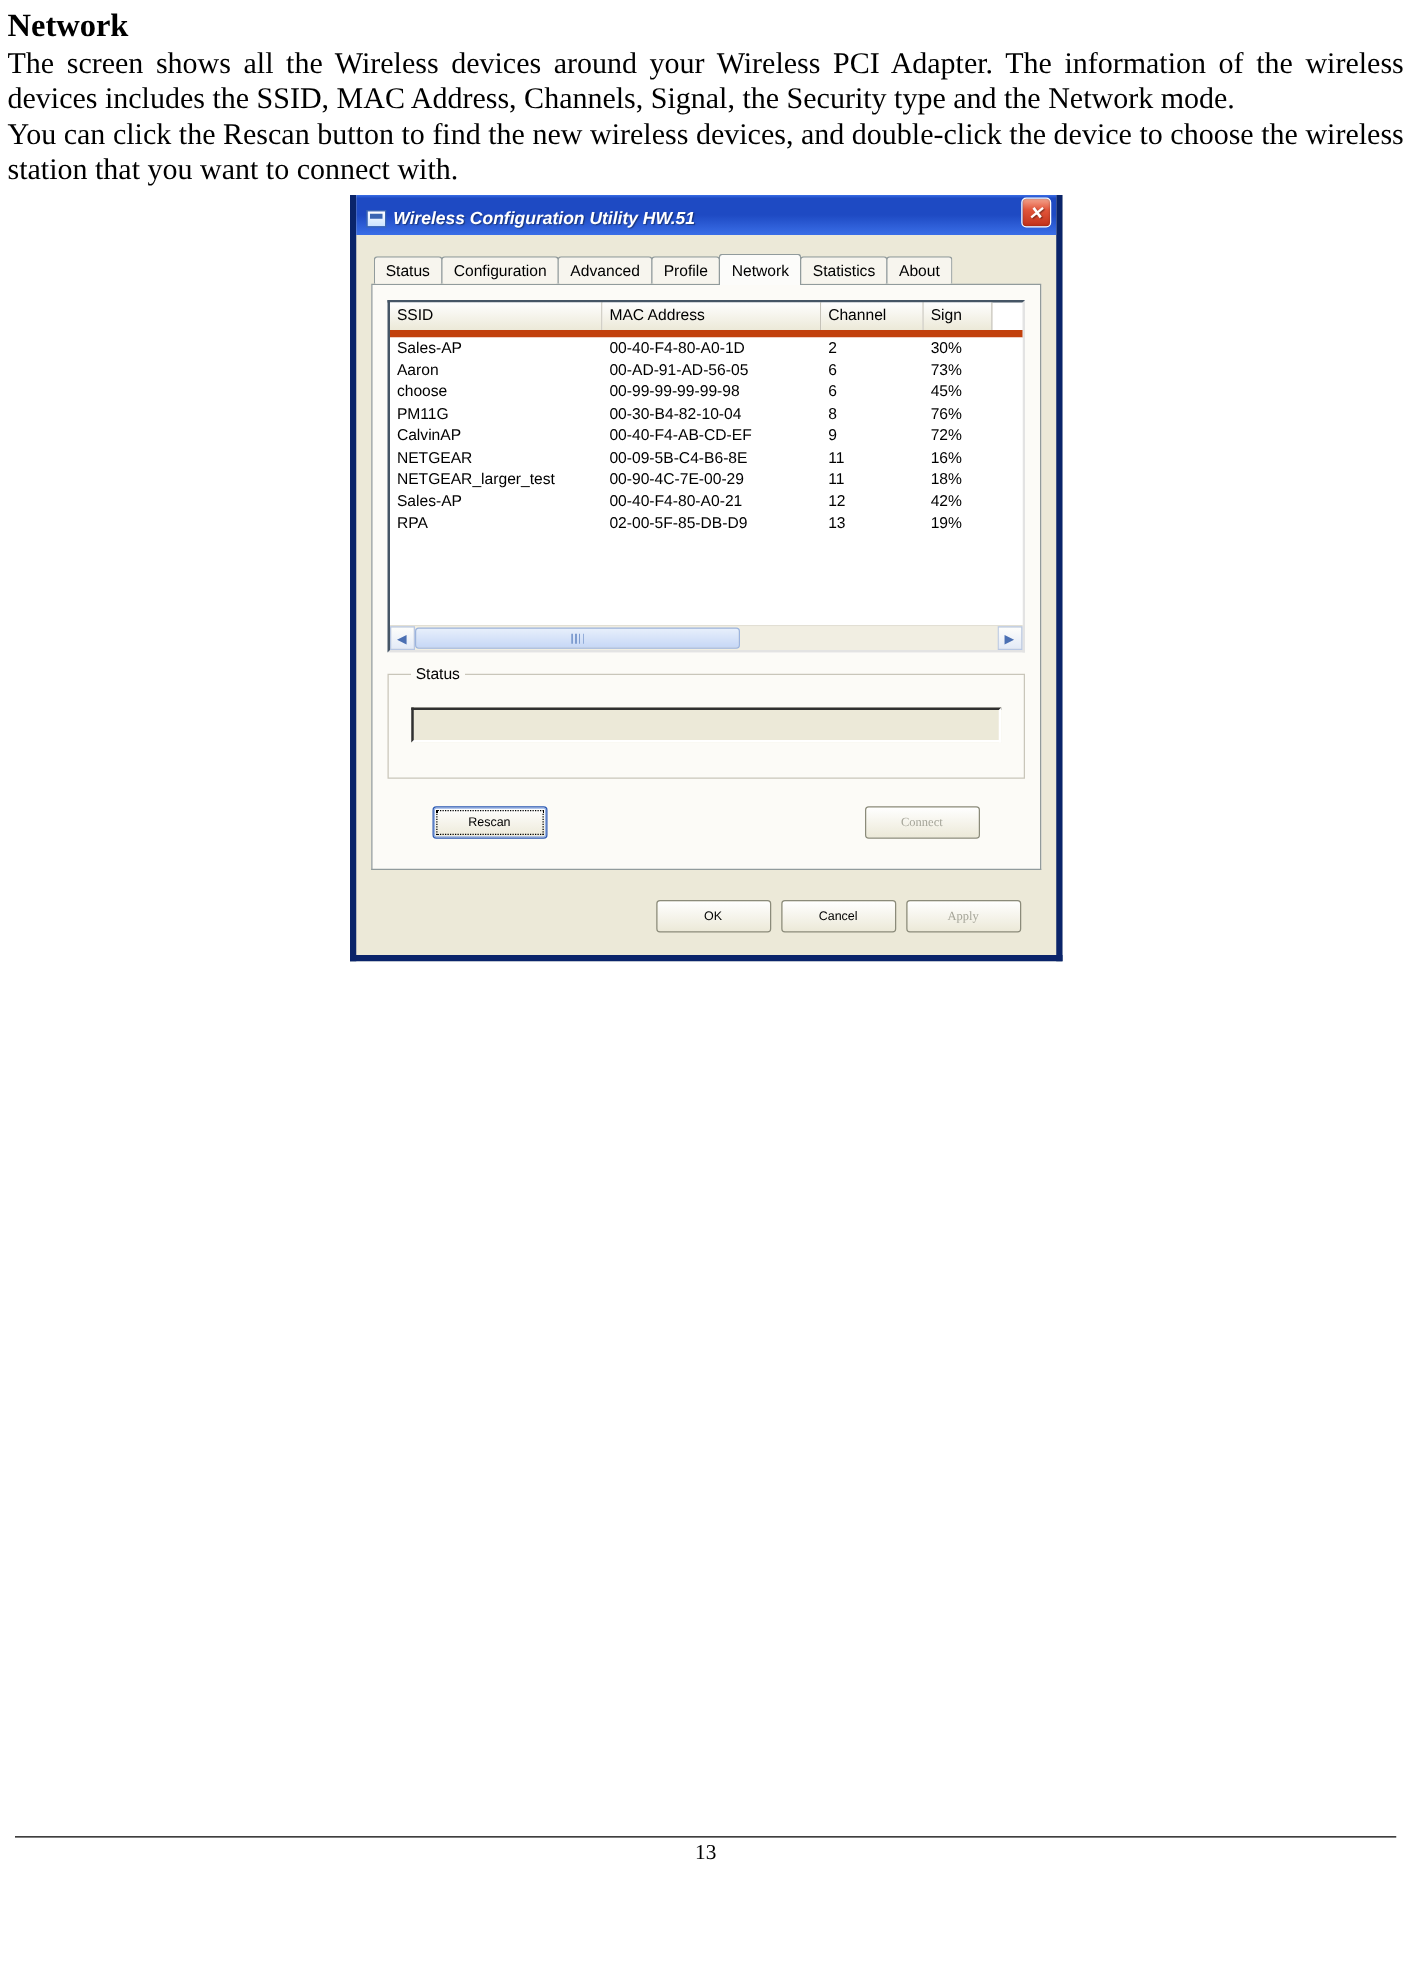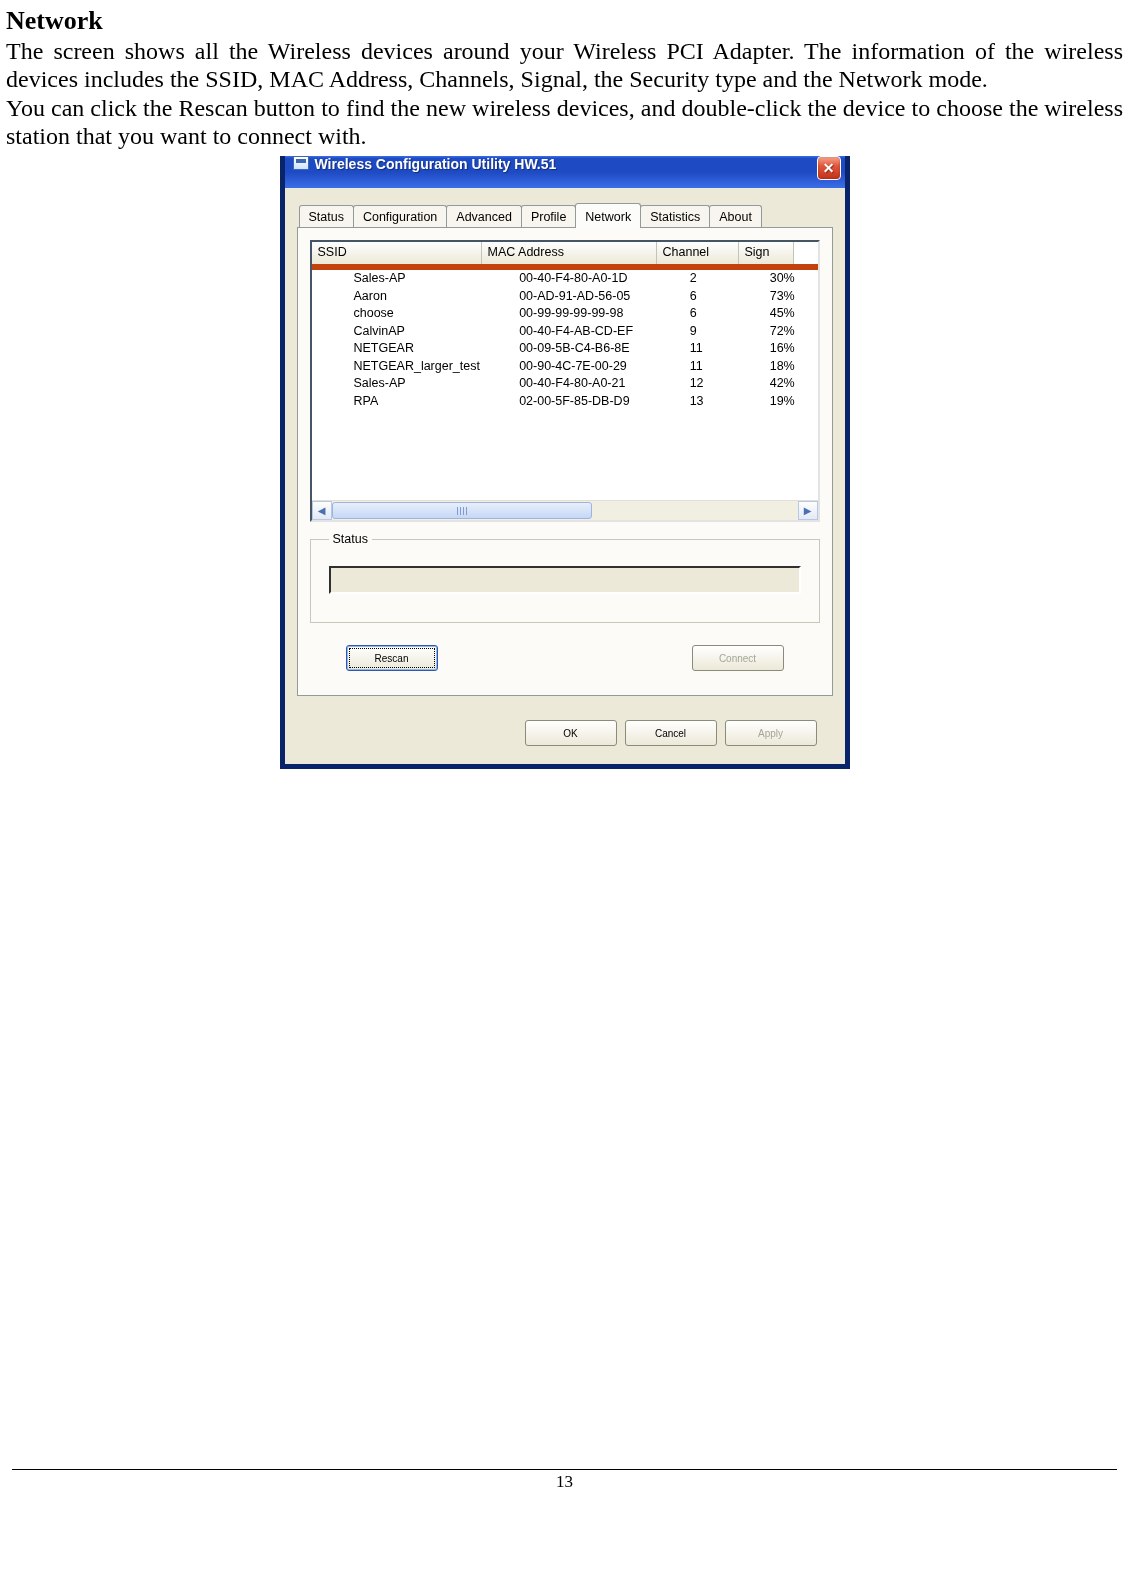--- a/index.html
+++ b/index.html
@@ -23,26 +23,27 @@
     border-top: none;
     background: #ece9d8;
     font-family: Tahoma, Arial, sans-serif;
     font-size: 13px;
     color: #000;
   }
   .titlebar {
     height: 32px;
     background: linear-gradient(to bottom, #3a6ee7 0%, #1e4ac3 8%, #1e4ac3 50%, #3a6ee7 100%);
     display: flex;
-    align-items: flex-start;
+    align-items: flex-end;
     color: #fff;
     font-weight: bold;
     padding: 0 4px 6px 8px;
     font-size: 14px;
     text-shadow: 1px 1px 1px rgba(0,0,0,.4);
+    font-style: italic;
   }
   .titlebar .app-icon {
     width: 16px; height: 14px; margin-right: 6px;
     background: linear-gradient(#fff,#cbe3ff);
     border: 1px solid #3b66b1;
     position: relative;
   }
   .titlebar .app-icon::after {
     content: ""; position: absolute; inset: 2px 2px 6px 2px; background: #3b66b1;
   }
@@ -109,21 +110,21 @@
     border-bottom: 6px solid #c2410c;
   }
   .lv-header > div {
     background: linear-gradient(#fefefe,#ece9d8);
     border-right: 1px solid #c5c2b8;
     padding: 3px 6px;
     height: 22px;
     white-space: nowrap;
     overflow: hidden;
   }
-  .lv-body { height: 230px; background: #fff; padding-left: 36px; }
+  .lv-body { height: 230px; background: #fff; }
   .lv-row { display: flex; padding: 0; height: 17.5px; }
   .lv-row > div {
     padding: 1px 6px 0 6px;
     white-space: nowrap;
     overflow: hidden;
   }
   .c-ssid { width: 170px; }
   .c-mac  { width: 175px; }
   .c-chan { width: 82px; }
   .c-sig  { width: 55px; }
@@ -173,21 +174,21 @@
   }
   .xp-btn {
     min-width: 92px; height: 26px;
     background: linear-gradient(#fff,#ece9d8);
     border: 1px solid #8b8b7a;
     border-radius: 3px;
     font-family: Tahoma, sans-serif; font-size: 10px;
     padding: 0 14px;
     cursor: default;
   }
-  .xp-btn.disabled { color: #a5a599; }
+  .xp-btn.disabled { color: #a5a599; font-family: Liberation Serif, serif; }
   .xp-btn.focused { outline: 1px dotted #000; outline-offset: -4px; border-color:#2a58b3; box-shadow: 0 0 0 1px #99b4e7 inset; }
 
   .dlg-footer {
     display: flex; justify-content: flex-end; gap: 8px;
     padding: 14px 28px 18px 12px;
   }
 
   .page-footer {
     border-top: 1.5px solid #000;
     width: calc(100% - 12px);
@@ -248,20 +249,26 @@
                 <div class="c-chan">6</div>
                 <div class="c-sig">73%</div>
               </div>
               <div class="lv-row">
                 <div class="c-ssid">choose</div>
                 <div class="c-mac">00-99-99-99-99-98</div>
                 <div class="c-chan">6</div>
                 <div class="c-sig">45%</div>
               </div>
               <div class="lv-row">
+                <div class="c-ssid">PM11G</div>
+                <div class="c-mac">00-30-B4-82-10-04</div>
+                <div class="c-chan">8</div>
+                <div class="c-sig">76%</div>
+              </div>
+              <div class="lv-row">
                 <div class="c-ssid">CalvinAP</div>
                 <div class="c-mac">00-40-F4-AB-CD-EF</div>
                 <div class="c-chan">9</div>
                 <div class="c-sig">72%</div>
               </div>
               <div class="lv-row">
                 <div class="c-ssid">NETGEAR</div>
                 <div class="c-mac">00-09-5B-C4-B6-8E</div>
                 <div class="c-chan">11</div>
                 <div class="c-sig">16%</div>

